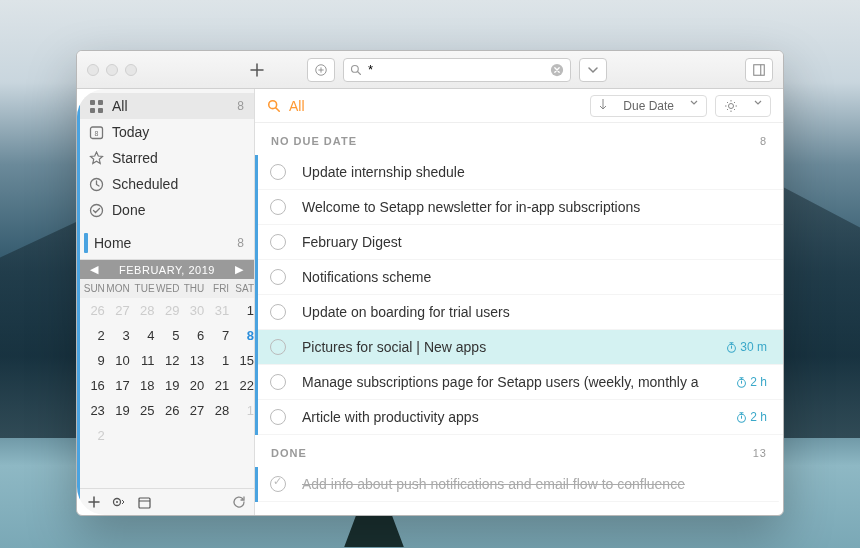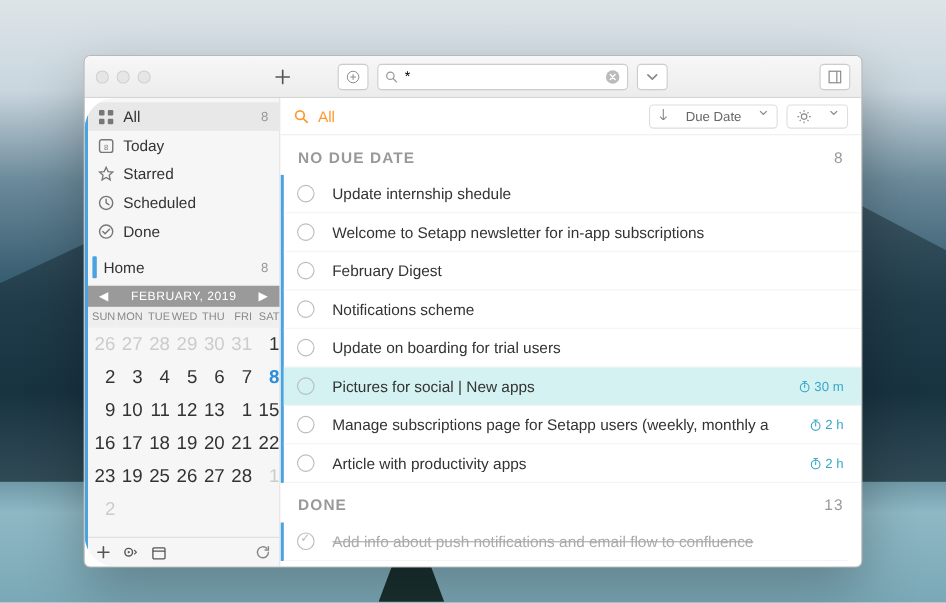--- a/index.html
+++ b/index.html
@@ -114,21 +114,21 @@
   display: flex;
   align-items: center;
   justify-content: space-between;
   padding: 3px 6px;
   font-size: 11px;
   letter-spacing: 0.5px;
 }
 .cal-nav { cursor: pointer; padding: 0 4px; }
 .cal-grid { display: grid; grid-template-columns: repeat(7, 1fr); text-align: right;}
 .cal-dow { color: #888; font-size: 10px; padding: 4px 0; background: #efefef; }
-.cal-day { padding: 5px 0; color: #333; cursor: pointer; font-size: 17px; }
+.cal-day { padding: 5px 0; color: #333; cursor: pointer; font-size: 13px; }
 .cal-day.dim { color: #ccc; }
 .cal-day.today { color: #2b8edb; font-weight: 600; }
 .side-footer {
   margin-top: auto;
   border-top: 1px solid #ddd;
   padding: 6px 8px;
   display: flex;
   gap: 12px;
   align-items: center;
   color: #666;
@@ -153,21 +153,21 @@
   color: #666;
   display: flex;
   align-items: flex-start;
   gap: 16px;
   cursor: pointer;
 }
 .section-header {
   display: flex;
   align-items: center;
   padding: 12px 16px 8px;
-  font-size: 14px;
+  font-size: 11px;
   letter-spacing: 1px;
   color: #999;
   font-weight: 600;
   gap: 16px;
 }
 .section-header .count { margin-left: auto; color: #999; font-weight: 400; }
 .tasks { border-left: 3px solid #4aa3e0; }
 .task {
   display: flex;
   align-items: center;

